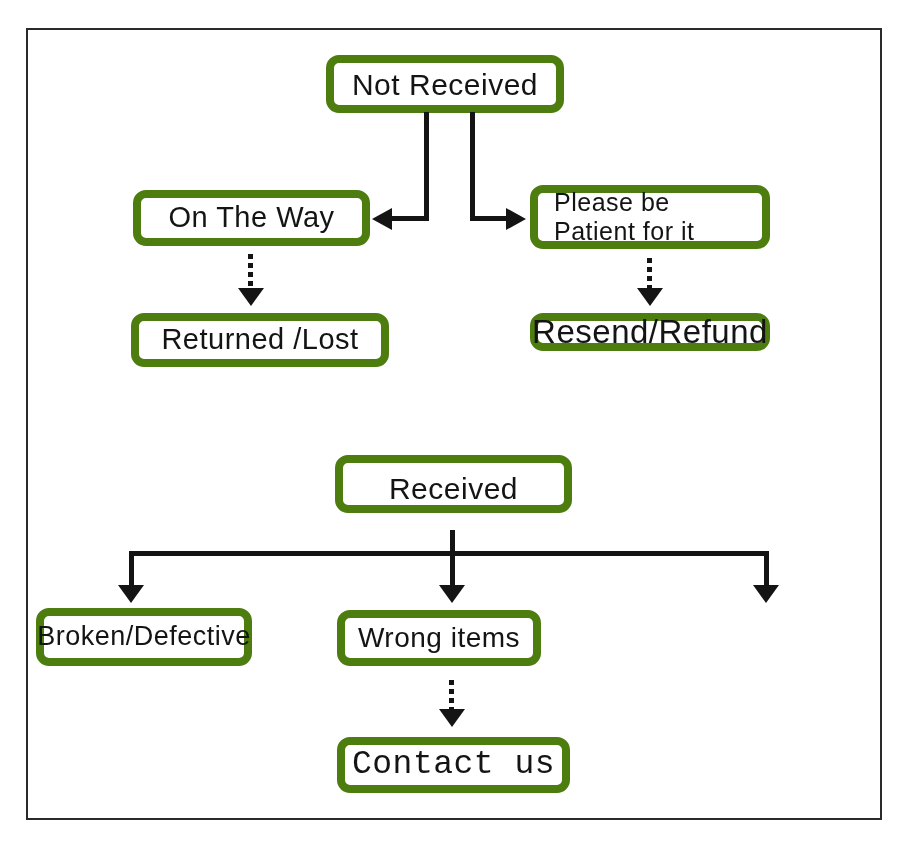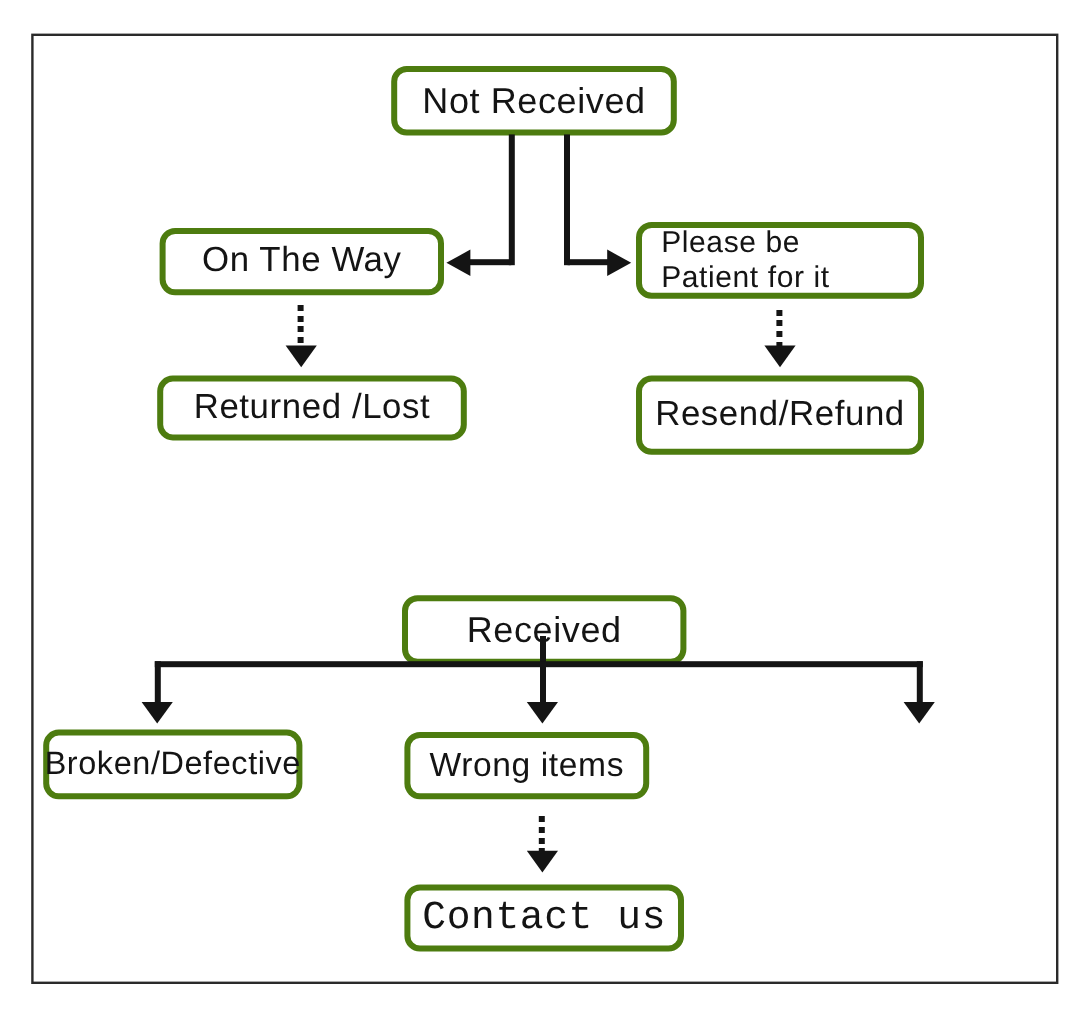--- a/index.html
+++ b/index.html
@@ -10,37 +10,37 @@
 
   .frame {
     position: absolute; left: 26px; top: 28px; width: 856px; height: 792px;
     border: 2px solid #2a2a2a; background: #ffffff;
   }
 
   
   .node {
     position: absolute;
     background: #ffffff;
-    border: 5px solid #4d7c0f;
+    border: 8px solid #4d7c0f;
     border-radius: 13px;
     display: flex;
     align-items: center;
     justify-content: center;
     text-align: center;
     letter-spacing: 0.5px;
     line-height: 1.1;
     white-space: nowrap;
   }
   .n-not-received     { left: 326px; top: 55px;  width: 238px; height: 58px; font-size: 30px; }
   .n-on-the-way       { left: 133px; top: 190px; width: 237px; height: 56px; font-size: 29px; }
   .n-please-patient   { left: 530px; top: 185px; width: 240px; height: 64px; font-size: 25px;
                         justify-content: flex-start; padding-left: 16px; text-align: left; line-height: 1.15; }
   .n-returned-lost    { left: 131px; top: 313px; width: 258px; height: 54px; font-size: 29px; }
-  .n-resend-refund    { left: 530px; top: 313px; width: 240px; height: 66px; font-size: 29px; }
-  .n-received         { left: 335px; top: 496px; width: 237px; height: 58px; font-size: 30px; }
+  .n-resend-refund    { left: 530px; top: 313px; width: 240px; height: 38px; font-size: 33px; }
+  .n-received         { left: 335px; top: 455px; width: 237px; height: 58px; font-size: 30px; align-items: flex-end; }
   .n-broken-defective { left: 36px;  top: 608px; width: 216px; height: 58px; font-size: 27px; }
   .n-wrong-items      { left: 337px; top: 610px; width: 204px; height: 56px; font-size: 28px; }
   .n-shortage         { left: 635px; top: 607px; width: 240px; height: 59px; font-size: 33px; }
   .n-contact-us       { left: 337px; top: 737px; width: 233px; height: 56px; font-size: 33px; font-family: Liberation Mono, monospace; }
 
   
   .seg { position: absolute; background: #141414; }
   .seg.dotted {
     background: repeating-linear-gradient(to bottom, #141414 0px, #141414 5px, transparent 5px, transparent 9px);
   }

